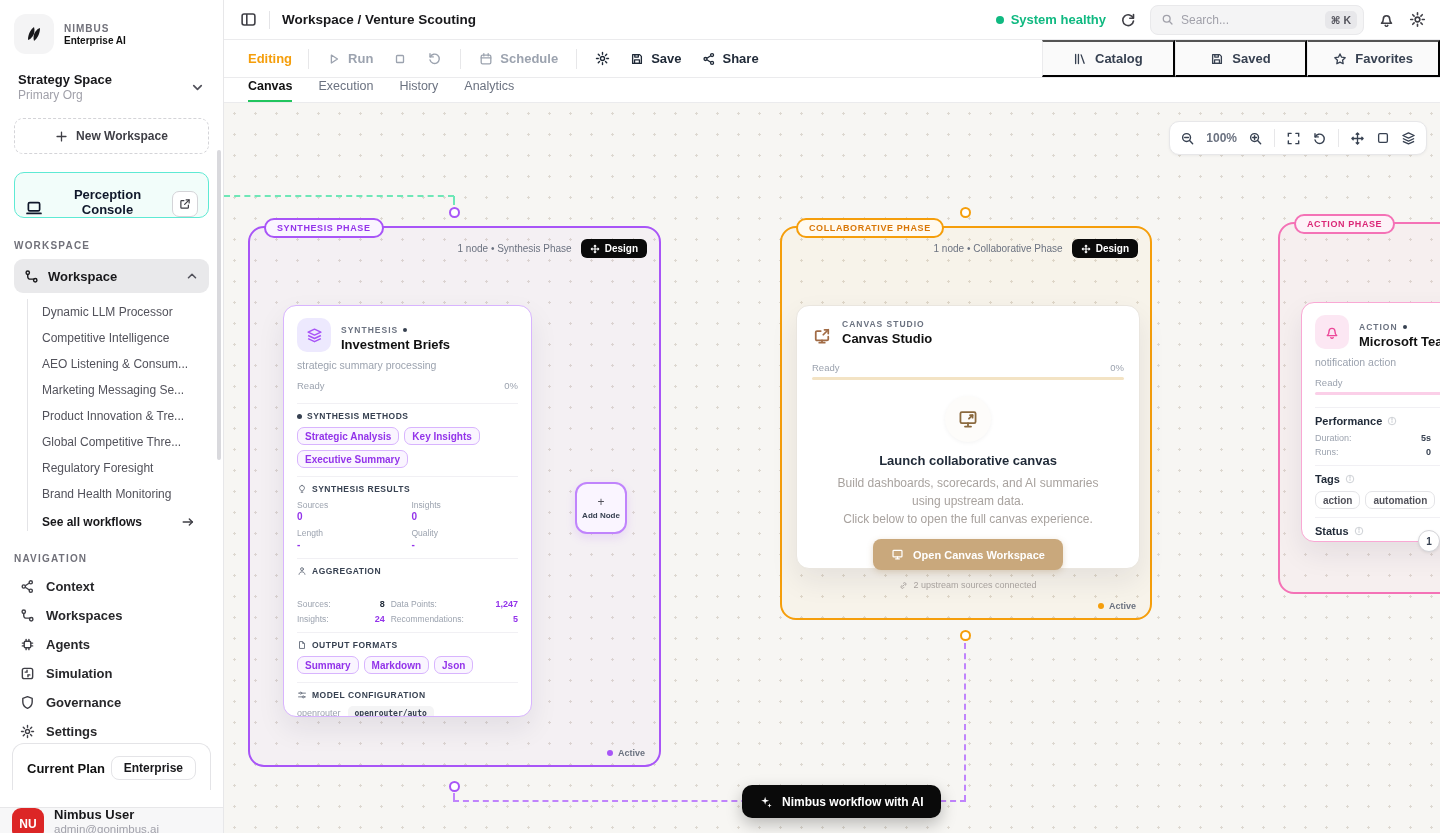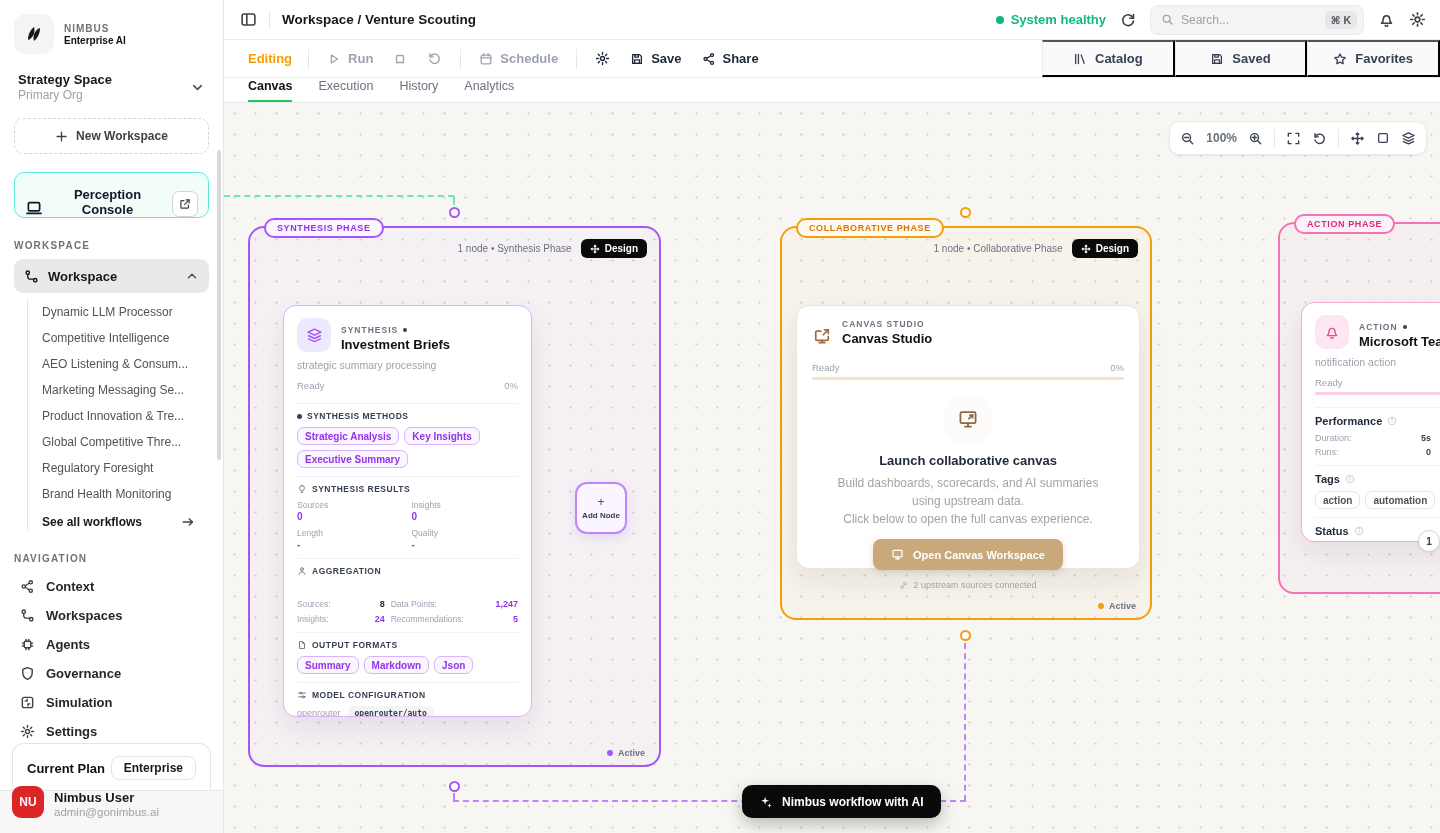--- a/index.html
+++ b/index.html
@@ -28,21 +28,21 @@
   .ws-item .chev { margin-left:auto; color:#52525b; }
   .wf-list { margin:6px 0 0 13px; border-left:1px solid #e4e4e7; padding-left:14px; }
   .wf-item { font-size:12px; color:#52525b; padding:6px 0; cursor:pointer; white-space:nowrap; }
   .see-all { display:flex; align-items:center; font-size:12px; font-weight:700; color:#18181b; padding:8px 0 2px 0; cursor:pointer; }
   .see-all .icn { margin-left:auto; margin-right:14px; color:#3f3f46; }
   .nav-item { display:flex; align-items:center; gap:11px; padding:7px 6px; font-size:13px; font-weight:600; color:#27272a; border-radius:8px; cursor:pointer; }
   .nav-item .icn { color:#3f3f46; }
   .plan-card { position:absolute; left:12px; right:12px; bottom:43px; border:1px solid #e4e4e7; border-bottom:none; border-radius:12px 12px 0 0; background:#fff; padding:12px 14px 10px 14px; display:flex; align-items:center; }
   .plan-label { font-size:13px; font-weight:700; color:#111; }
   .plan-badge { margin-left:auto; font-size:12px; font-weight:700; color:#18181b; border:1px solid #e4e4e7; border-radius:8px; padding:4px 12px; background:#fff; }
-  .user-bar { position:absolute; left:0; right:0; bottom:0; height:43px; background:#f7f7f8; border-top:1px solid #e7e7e9; display:flex; align-items:flex-end; gap:10px; padding:15px 12px; z-index:5; }
+  .user-bar { position:absolute; left:0; right:0; bottom:0; height:26px; background:#f7f7f8; border-top:1px solid #e7e7e9; display:flex; align-items:flex-start; gap:10px; padding:0 12px; z-index:5; }
   .avatar { width:32px; height:32px; border-radius:9px; background:#dc2626; color:#fff; font-size:12px; font-weight:700; display:flex; align-items:center; justify-content:center; }
   .user-name { font-size:13px; font-weight:700; color:#18181b; line-height:1.15; }
   .user-email { font-size:11.5px; color:#a1a1aa; }
   .sb-scrollbar { position:absolute; right:2px; top:150px; width:4px; height:310px; border-radius:4px; background:#d9d9dd; }
 
   
   .main { position:absolute; left:224px; top:0; right:0; }
   .topbar { height:40px; border-bottom:1px solid #ebebed; display:flex; align-items:center; padding:0 14px 0 16px; background:#fff; }
   .tb-divider { width:1px; height:18px; background:#e4e4e7; margin:0 12px; }
   .breadcrumb { font-size:13.5px; font-weight:700; color:#18181b; }
@@ -285,34 +285,34 @@
         <span class="icn">
             <svg width="15" height="15" viewBox="0 0 16 16" fill="none" stroke="currentColor" stroke-width="1.5" stroke-linecap="round">
               <rect x="4.5" y="4.5" width="7" height="7" rx="1.5"></rect>
               <path d="M6.5 4.5v-2M9.5 4.5v-2M6.5 13.5v-2M9.5 13.5v-2M4.5 6.5h-2M4.5 9.5h-2M13.5 6.5h-2M13.5 9.5h-2"></path>
             </svg>
           </span>
         <span>Agents</span>
       </div>
       <div class="nav-item">
         <span class="icn">
-            <svg width="15" height="15" viewBox="0 0 16 16" fill="none" stroke="currentColor" stroke-width="1.5" stroke-linejoin="round">
-              <path d="M8 1.8l5 1.8v3.8c0 3.3-2 5.5-5 6.8-3-1.3-5-3.5-5-6.8V3.6z"></path>
-            </svg>
-          </span>
-        <span>Governance</span>
-      </div>
-      <div class="nav-item">
-        <span class="icn">
             <svg width="15" height="15" viewBox="0 0 16 16" fill="none" stroke="currentColor" stroke-width="1.5" stroke-linecap="round">
               <rect x="2.5" y="2.5" width="11" height="11" rx="2"></rect>
               <path d="M5.5 6.5h2v-2M10.5 9.5h-2v2"></path>
             </svg>
           </span>
         <span>Simulation</span>
+      </div>
+      <div class="nav-item">
+        <span class="icn">
+            <svg width="15" height="15" viewBox="0 0 16 16" fill="none" stroke="currentColor" stroke-width="1.5" stroke-linejoin="round">
+              <path d="M8 1.8l5 1.8v3.8c0 3.3-2 5.5-5 6.8-3-1.3-5-3.5-5-6.8V3.6z"></path>
+            </svg>
+          </span>
+        <span>Governance</span>
       </div>
       <div class="nav-item">
         <span class="icn">
             <svg width="15" height="15" viewBox="0 0 16 16" fill="none" stroke="currentColor" stroke-width="1.5" stroke-linecap="round">
               <circle cx="8" cy="8" r="2.2"></circle>
               <path d="M8 1.6v1.9M8 12.5v1.9M1.6 8h1.9M12.5 8h1.9M3.5 3.5l1.3 1.3M11.2 11.2l1.3 1.3M12.5 3.5l-1.3 1.3M4.8 11.2l-1.3 1.3"></path>
             </svg>
           </span>
         <span>Settings</span>
       </div>

